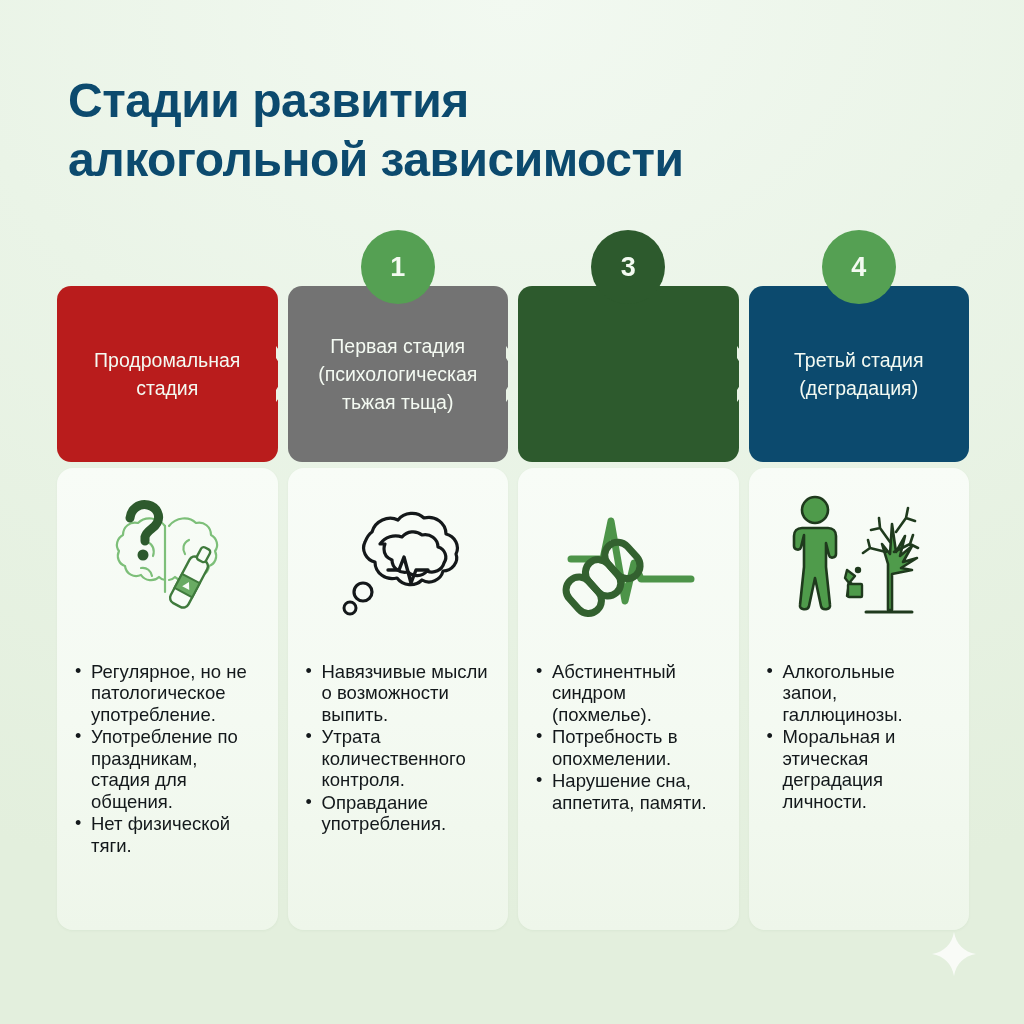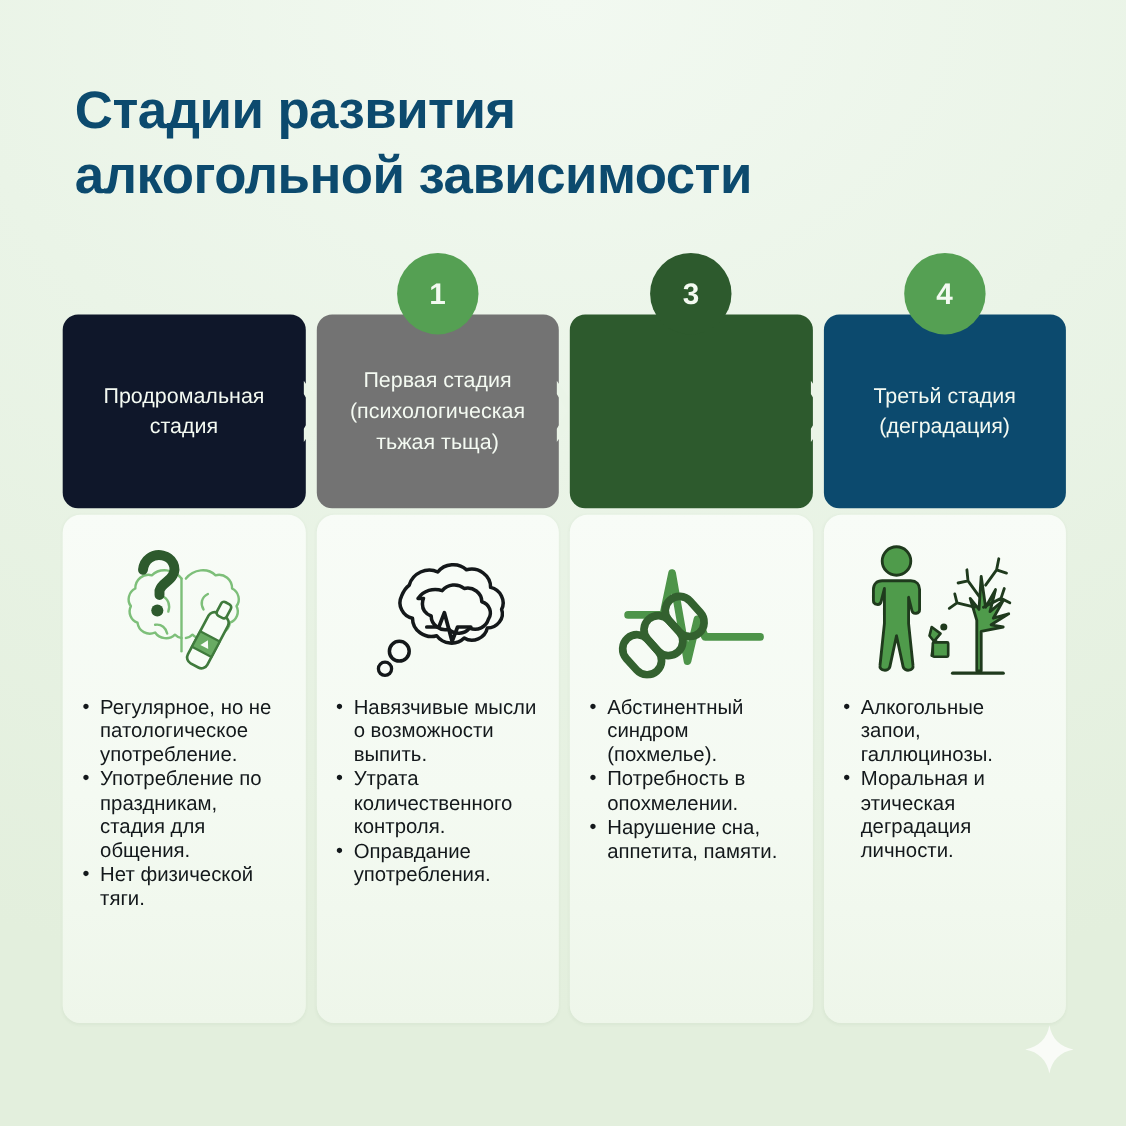--- a/index.html
+++ b/index.html
@@ -90,20 +90,21 @@
     flex:1 1 auto;
     border-radius:16px;
     background:linear-gradient(180deg,#f8fcf7 0%,#f4faf2 55%,#eef6ea 100%);
     box-shadow:0 1px 3px rgba(60,90,55,.05);
     display:flex;
     flex-direction:column;
     align-items:center;
     padding:14px 0 0 0;
     box-sizing:border-box;
     overflow:hidden;
+    gap:29px;
   }
   .icon-wrap{
     height:150px;
     display:flex;align-items:center;justify-content:center;
     width:100%;
   }
   .bullets{
     width:100%;
     box-sizing:border-box;
     padding:0 16px 0 18px;
@@ -136,21 +137,21 @@
 </style>
 </head>
 <body>
 
 <div class="title">Стадии развития
 алкогольной зависимости</div>
 
 <div class="board">
 
   <div class="col">
-    <div class="head" style="background:#0f172a">
+    <div class="head" style="background:#b91c1c">
       <div class="head-text">Продромальная
 стадия</div>
       <svg class="chev" viewBox="0 0 20 56">
         <path d="M0 0 L20 28 L0 56 L0 44 L10 28 L0 12 Z" fill="#eaf4e7"></path>
       </svg>
     </div>
     <div class="body">
       <div class="icon-wrap">
         <svg width="140" height="130" viewBox="0 0 140 130">
           <g fill="none" stroke="#7dbf79" stroke-width="2.2" stroke-linecap="round" stroke-linejoin="round">

